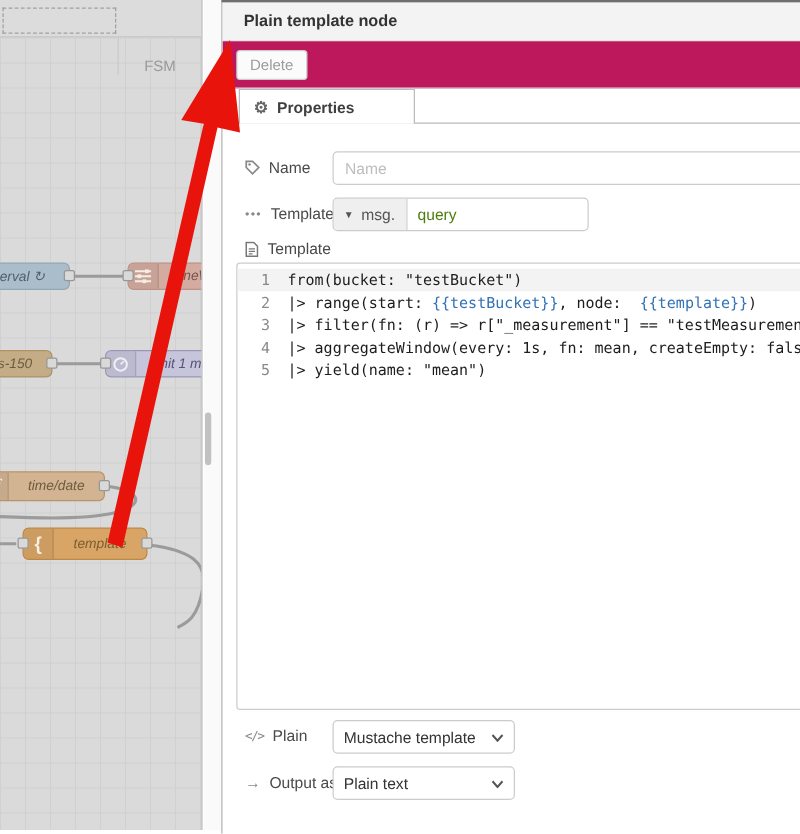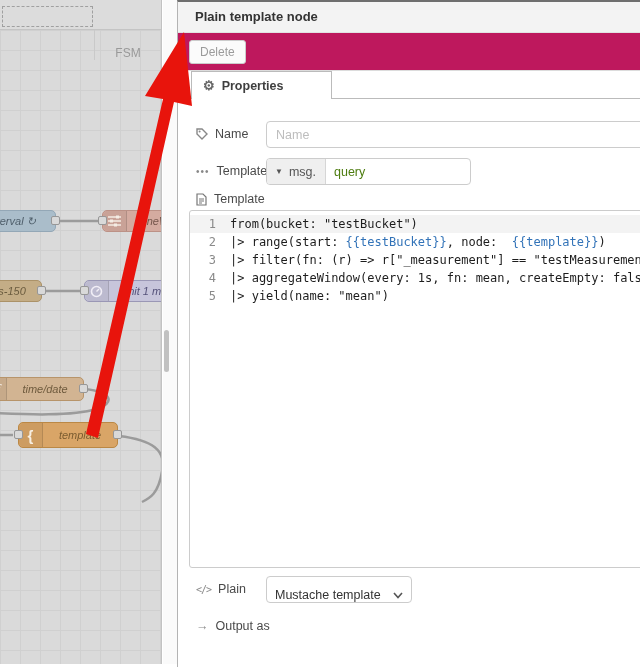--- a/index.html
+++ b/index.html
@@ -98,21 +98,21 @@
             padding-top:4px; }
   .code-row { display:flex; height:18px; line-height:18px;
               font-family:"DejaVu Sans Mono", monospace; font-size:12px; }
   .code-row.active-line { background:#f3f3f3; }
   .ln { width:40px; flex:0 0 40px; text-align:right; padding-right:14px; color:#8a8a8a; }
   .code-text { white-space:pre; color:#1d1d1d; }
   .mustache { color:#3273b8; }
 
   
   .selectbox { position:absolute; left:88px; width:146px; height:27px; border:1px solid #ccc;
-               border-radius:4px; background:#fff; display:flex; align-items:flex-end;
+               border-radius:4px; background:#fff; display:flex; align-items:center;
                padding:0 8px; color:#333; }
   .selectbox .sel-text { flex:1; white-space:nowrap; }
   .selectbox .chev { color:#555; }
   #select-format { top:574px; }
   #select-output { top:611px; }
   .mono-ic { font-family:"DejaVu Sans Mono",monospace; font-size:10px; letter-spacing:-1px; }
 
   
   #arrow-overlay { position:absolute; left:0; top:0; width:640px; height:667px;
                    pointer-events:none; z-index:50; }
@@ -291,18 +291,26 @@
         <svg width="10" height="7" viewBox="0 0 10 7">
             <polyline points="1,1 5,5.5 9,1" fill="none" stroke="#555" stroke-width="1.6"></polyline>
           </svg>
       </span>
     </div>
 
     <div class="row-label y-out">
       <span class="licon">→</span>
       <span>Output as</span>
     </div>
+    <div class="selectbox" id="select-output">
+      <span class="sel-text">Plain text</span>
+      <span class="chev">
+        <svg width="10" height="7" viewBox="0 0 10 7">
+            <polyline points="1,1 5,5.5 9,1" fill="none" stroke="#555" stroke-width="1.6"></polyline>
+          </svg>
+      </span>
+    </div>
   </div>
 
   <svg id="arrow-overlay" viewBox="0 0 640 667">
     <polygon points="184,32 192,106 174,102 98,438 86,434 163,99 145,96" fill="#e8140c"></polygon>
   </svg>
 </div>
 
 </body></html>

